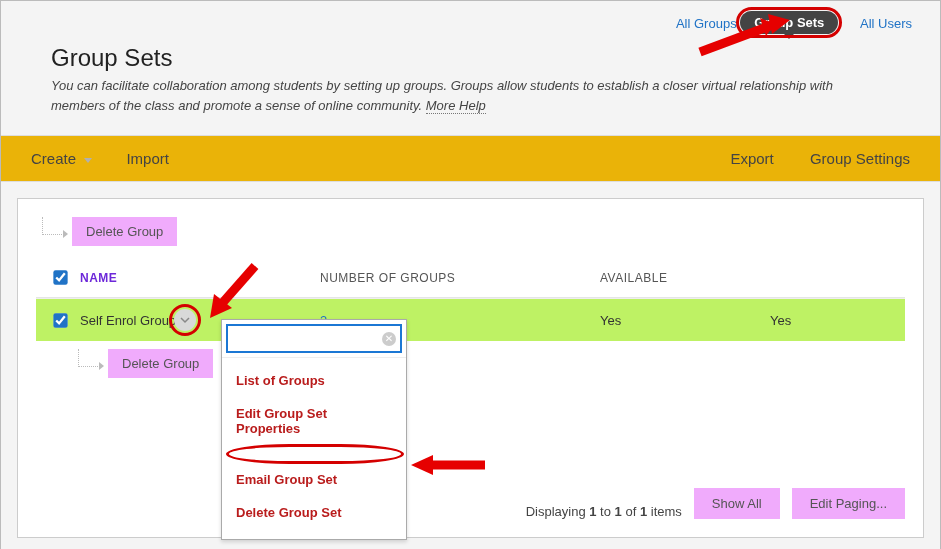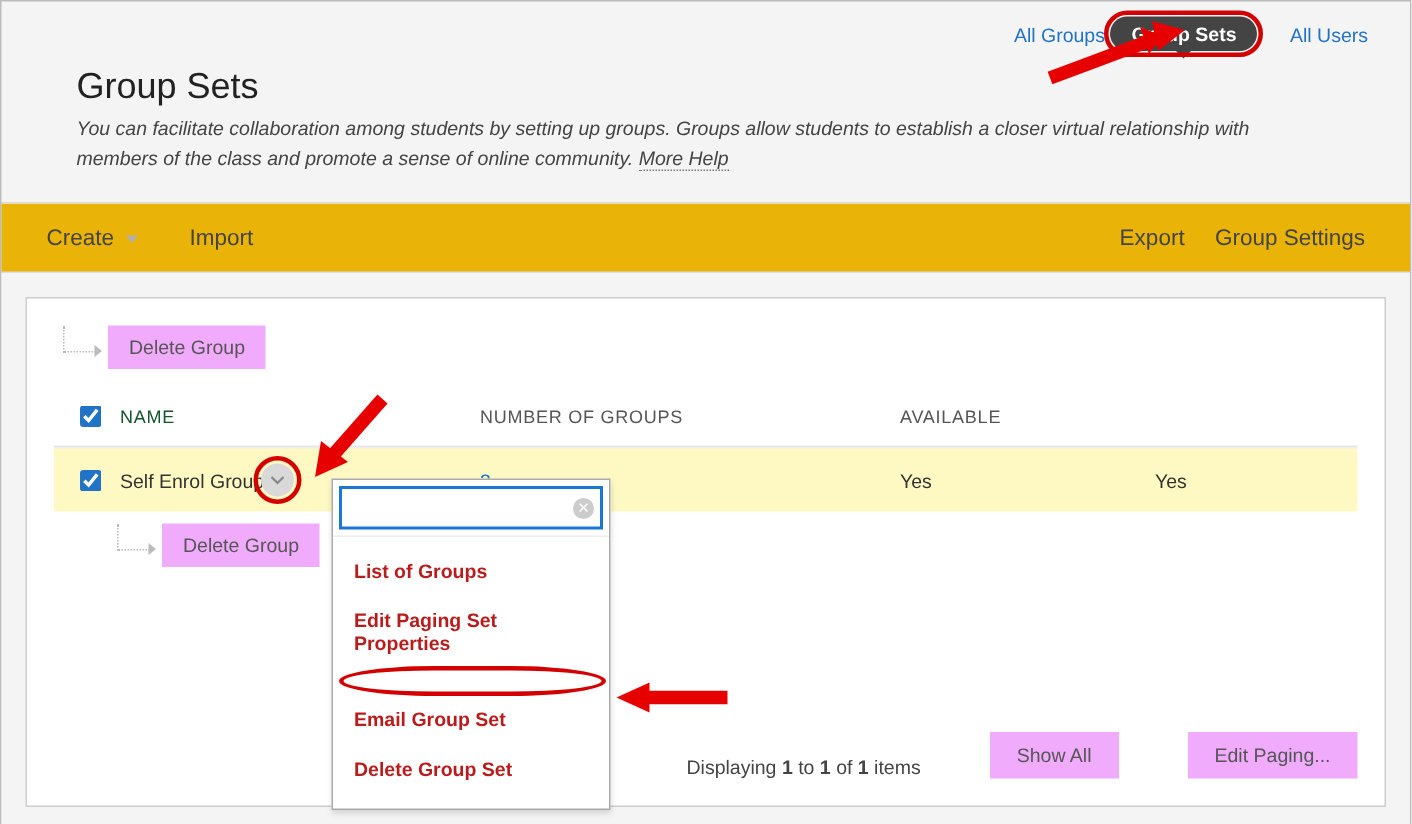--- a/index.html
+++ b/index.html
@@ -82,21 +82,21 @@
     border-bottom: 1px solid #ddd;
     background: #eab308;
     padding: 14px 30px;
     display: flex;
     align-items: center;
     font-size: 15px;
     color: #444;
   }
   .toolbar .left { flex: 1; }
   .toolbar .item { margin-right: 30px; cursor: pointer; }
-  .toolbar .right .item { margin-right: 0; margin-left: 16px; }
+  .toolbar .right .item { margin-right: 0; margin-left: 32px; }
   .create-caret {
     display: inline-block;
     margin-left: 4px;
     width: 0; height: 0;
     border-left: 4px solid transparent;
     border-right: 4px solid transparent;
     border-top: 5px solid #b0b0b0;
     vertical-align: middle;
   }
   .content-area {
@@ -125,29 +125,29 @@
     padding: 10px 4px;
   }
   .thead-row {
     color: #555;
     letter-spacing: 0.5px;
     font-size: 12px;
     border-bottom: 1px solid #e5e5e5;
   }
   .data-row {
     border-top: 1px solid #eee;
-    background: #fef9c3;
+    background: #bef264;
   }
   .col-check { width: 40px; text-align: center; }
   .col-name { width: 240px; display: flex; align-items: center; }
   .col-num  { width: 280px; }
   .col-self { width: 170px; }
   .col-avail{ flex: 1; }
   .col-num a { color: #2073c6; text-decoration: none; }
-  .col-name-header { color: #14532d; font-weight: 400; }
+  .col-name-header { color: #6d28d9; font-weight: 700; }
   input[type=checkbox] { transform: scale(1.1); accent-color:#2073c6; }
   .row-chevron {
     width: 22px; height: 22px; border-radius: 50%;
     background: #d9d9d9;
     display: inline-flex; align-items: center; justify-content: center;
     margin-left: -4px;
     cursor: pointer;
     position: relative;
   }
   .row-chevron svg { width: 10px; height: 10px; }
@@ -229,21 +229,21 @@
   
   .pager {
     position: absolute;
     bottom: 18px; right: 18px;
     display: flex;
     align-items: flex-end;
     gap: 12px;
     font-size: 13px;
     color: #444;
   }
-  .pager .btn { padding: 8px 18px; margin-left: 34px; }
+  .pager .btn { padding: 8px 18px; }
   
   .callout-arrow {
     position: absolute;
     pointer-events: none;
     z-index: 50;
   }
   .arrow-shaft {
     stroke: #e60000;
     stroke-width: 9;
     fill: none;
@@ -336,21 +336,21 @@
         </div>
       </div>
 
       <div class="menu">
         <div class="menu-search">
           <input type="text" placeholder="" style="">
           <span class="clear">✕</span>
         </div>
         <ul>
           <li>List of Groups</li>
-          <li>Edit Paging Set Properties</li>
+          <li>Edit Group Set Properties</li>
           <li>
             <span class="menu-ring"></span>
           </li>
           <li>Email Group Set</li>
           <li>Delete Group Set</li>
         </ul>
       </div>
 
       <div class="pager">
         <span>

